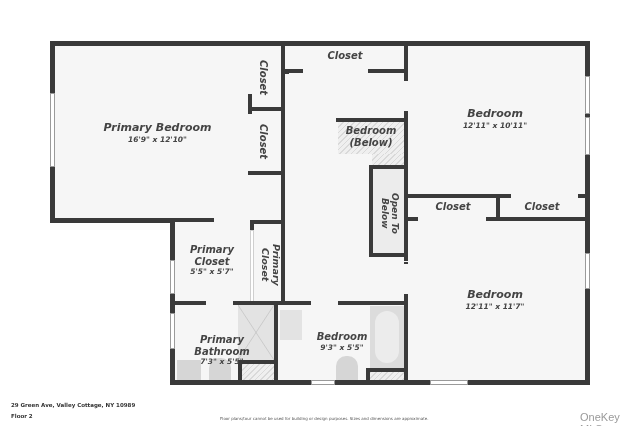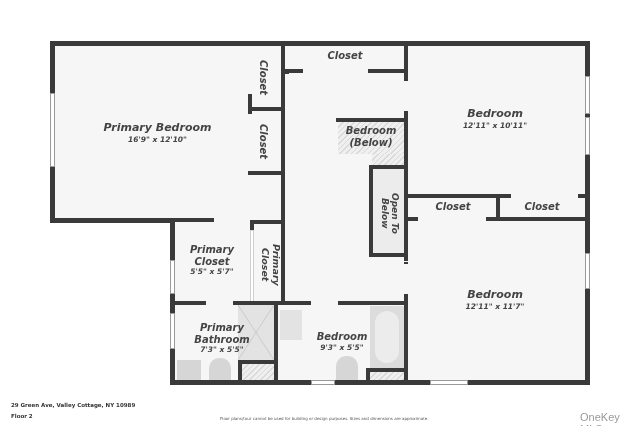--- a/index.html
+++ b/index.html
@@ -140,21 +140,21 @@
     <span class="room-dim">12'11" x 11'7"</span>
   </div>
   <div class="label" style="left:180px;top:244px;width:64px;">
     <span class="room-name" style="font-size:10px;">Primary Closet</span>
     <span class="room-dim">5'5" x 5'7"</span>
   </div>
   <div class="label vert" style="left:255px;top:232px;height:66px;width:26px;font-size:9.5px;">
     <span>Primary Closet</span>
   </div>
   <div class="label" style="left:184px;top:322px;width:76px;">
-    <span class="room-name" style="font-size:10px;">Primary Bathroom</span>
+    <span class="room-name" style="font-size:10px;margin-top:12px;">Primary Bathroom</span>
     <span class="room-dim">7'3" x 5'5"</span>
   </div>
   <div class="label" style="left:296px;top:331px;width:92px;">
     <span class="room-name" style="font-size:10px;">Bedroom</span>
     <span class="room-dim">9'3" x 5'5"</span>
   </div>
 
   <div class="footer" style="left:11px;top:402px;">29 Green Ave, Valley Cottage, NY 10989</div>
   <div class="footer" style="left:11px;top:413px;">Floor 2</div>
   <div class="disclaimer" style="left:220px;top:416px;">Floor plans/tour cannot be used for building or design purposes. Sizes and dimensions are approximate.</div>

